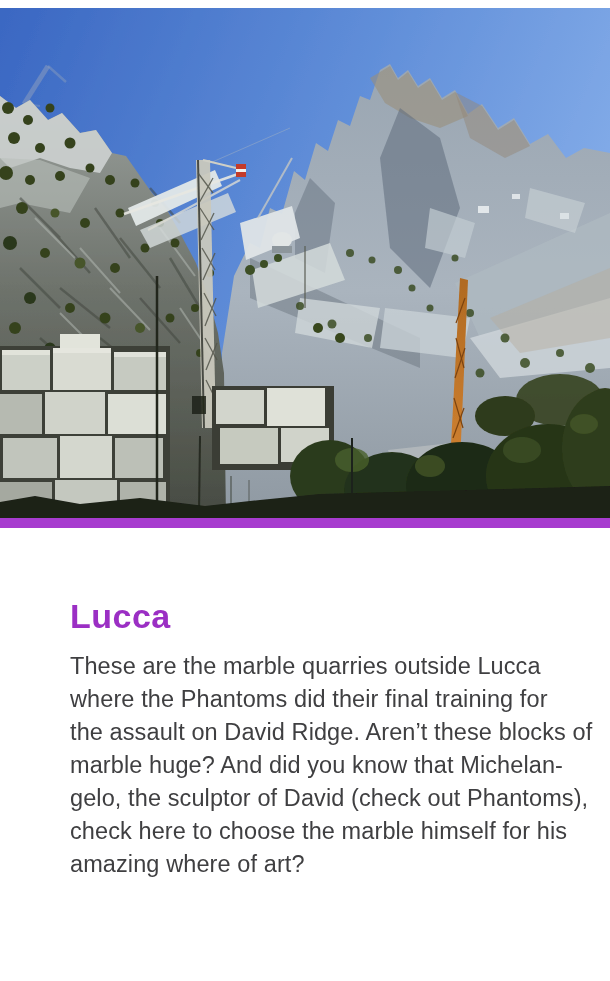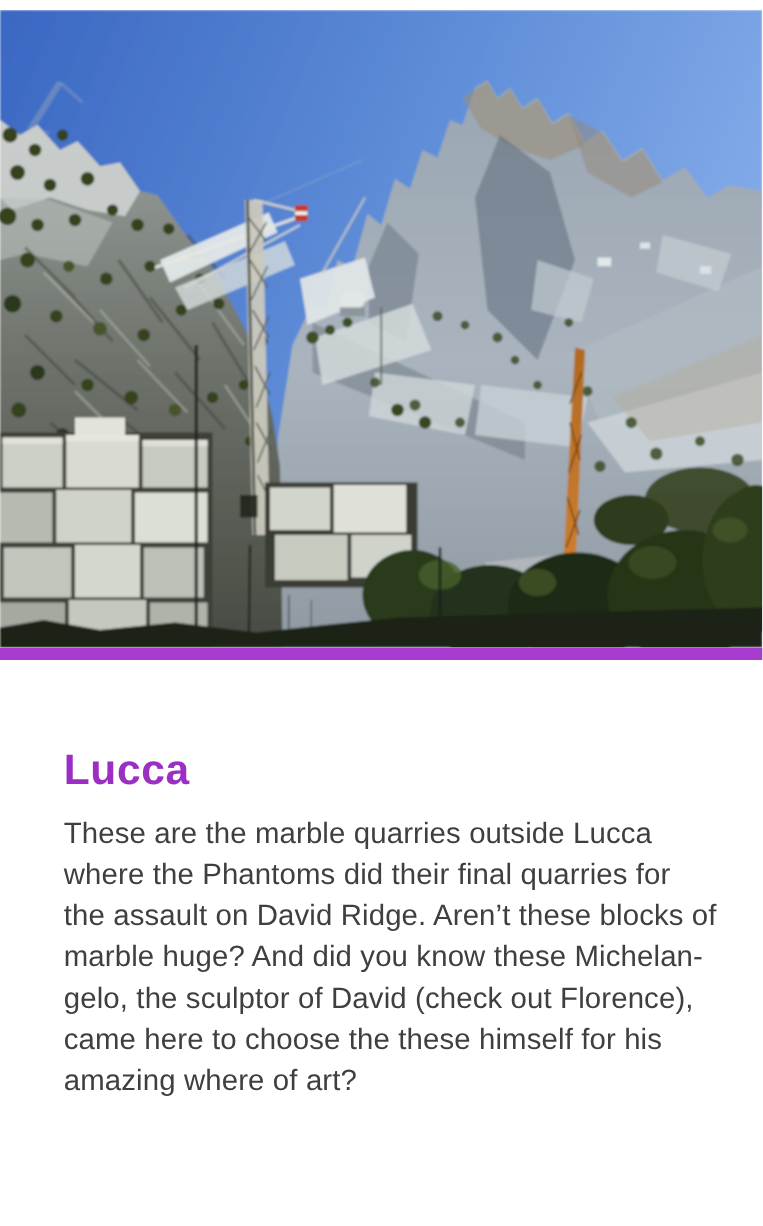--- a/index.html
+++ b/index.html
@@ -6,21 +6,21 @@
   body{
     width:610px;height:981px;background:#ffffff;
     font-family:"Liberation Sans","DejaVu Sans",sans-serif;
     overflow:hidden;position:relative;
     --accent-bar:#a73ccf;--title-color:#9b2fc4;--body-color:#3f3f41;
   }
   .top-strip{height:8px;background:#ffffff;}
   .photo-frame{width:610px;height:510px;overflow:hidden;line-height:0;}
   .photo-frame svg{display:block;}
   .divider{height:10px;background:var(--accent-bar);}
-  .article{padding:0 30px 0 51px;}
+  .article{padding:0 30px 0 70px;}
   .title{
     margin:70px 0 0 0;
     font-size:34px;line-height:37px;font-weight:700;
     color:var(--title-color);letter-spacing:.5px;
   }
   .body-paragraph{margin-top:15px;}
   .body-line{
     font-size:23.5px;line-height:33px;color:var(--body-color);
     white-space:nowrap;letter-spacing:.1px;
   }
@@ -281,20 +281,20 @@
   </g>
 </svg>
 </div>
 
 <div class="divider"></div>
 
 <div class="article">
   <h1 class="title">Lucca</h1>
   <div class="body-paragraph">
     <div class="body-line">These are the marble quarries outside Lucca</div>
-    <div class="body-line">where the Phantoms did their final quarries for</div>
+    <div class="body-line">where the Phantoms did their final training for</div>
     <div class="body-line">the assault on David Ridge. Aren’t these blocks of</div>
-    <div class="body-line">marble huge? And did you know these Michelan-</div>
-    <div class="body-line">gelo, the sculptor of David (check out Florence),</div>
-    <div class="body-line">came here to choose the these himself for his</div>
+    <div class="body-line">marble huge? And did you know that Michelan-</div>
+    <div class="body-line">gelo, the sculptor of David (check out Phantoms),</div>
+    <div class="body-line">check here to choose the marble himself for his</div>
     <div class="body-line">amazing where of art?</div>
   </div>
 </div>
 
 </body></html>

